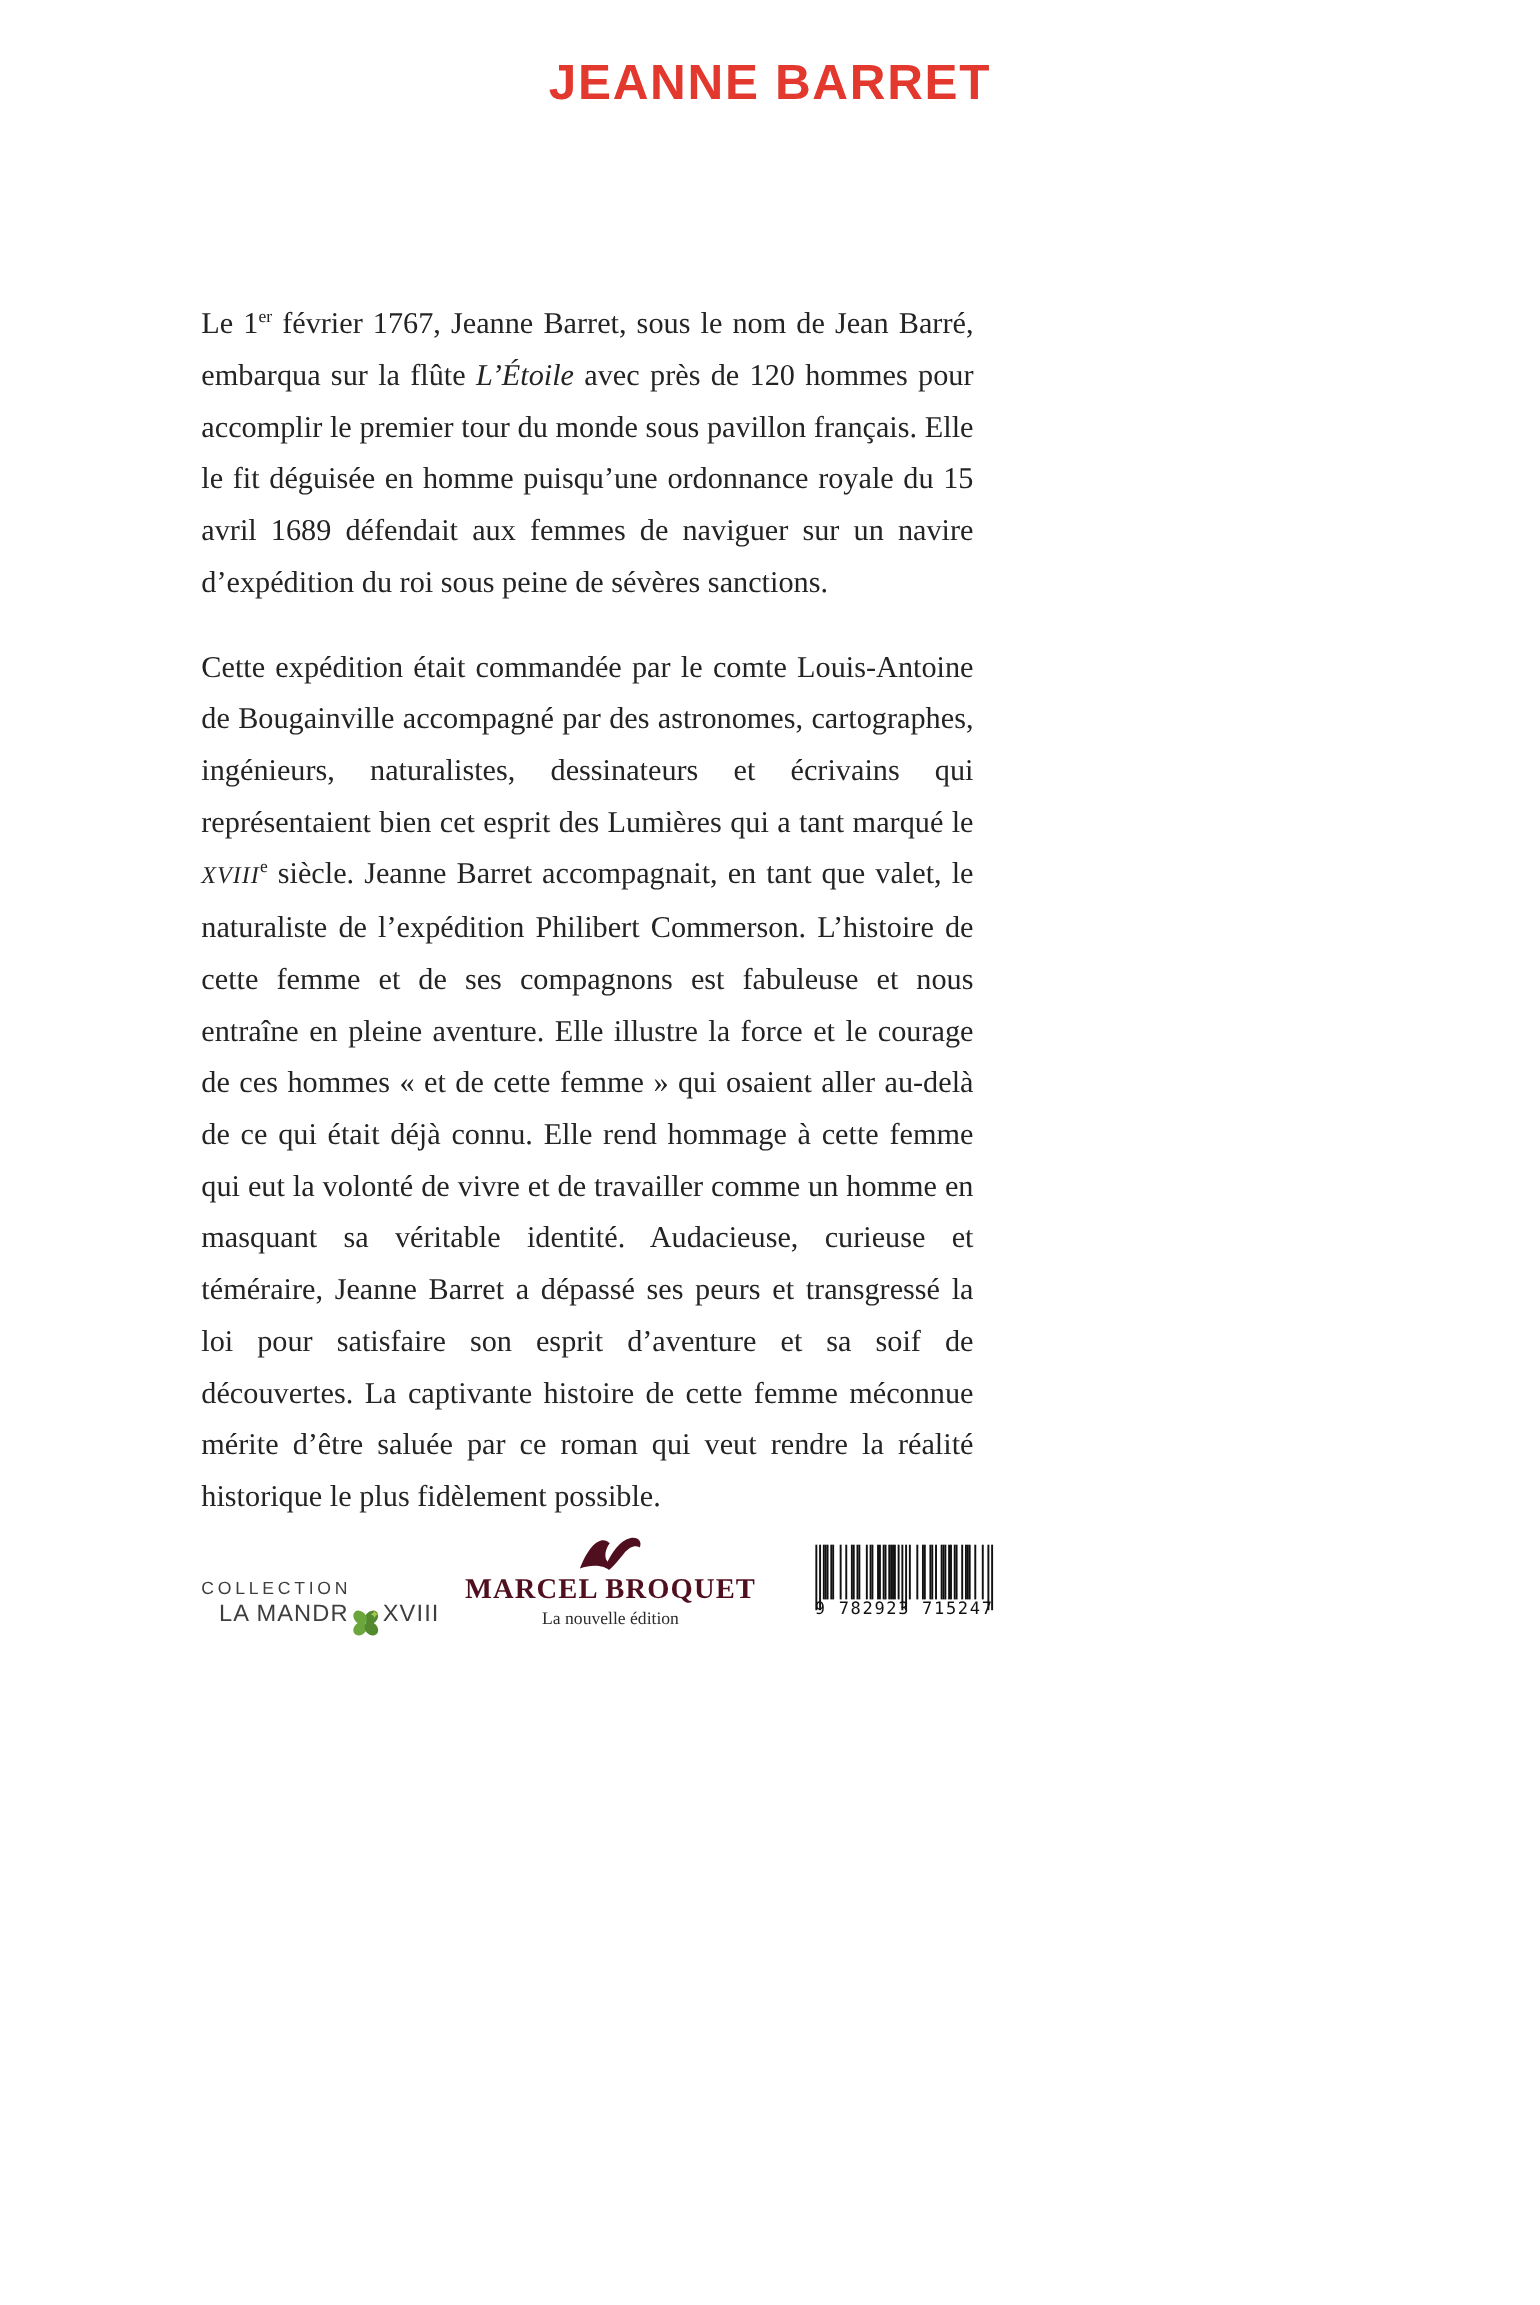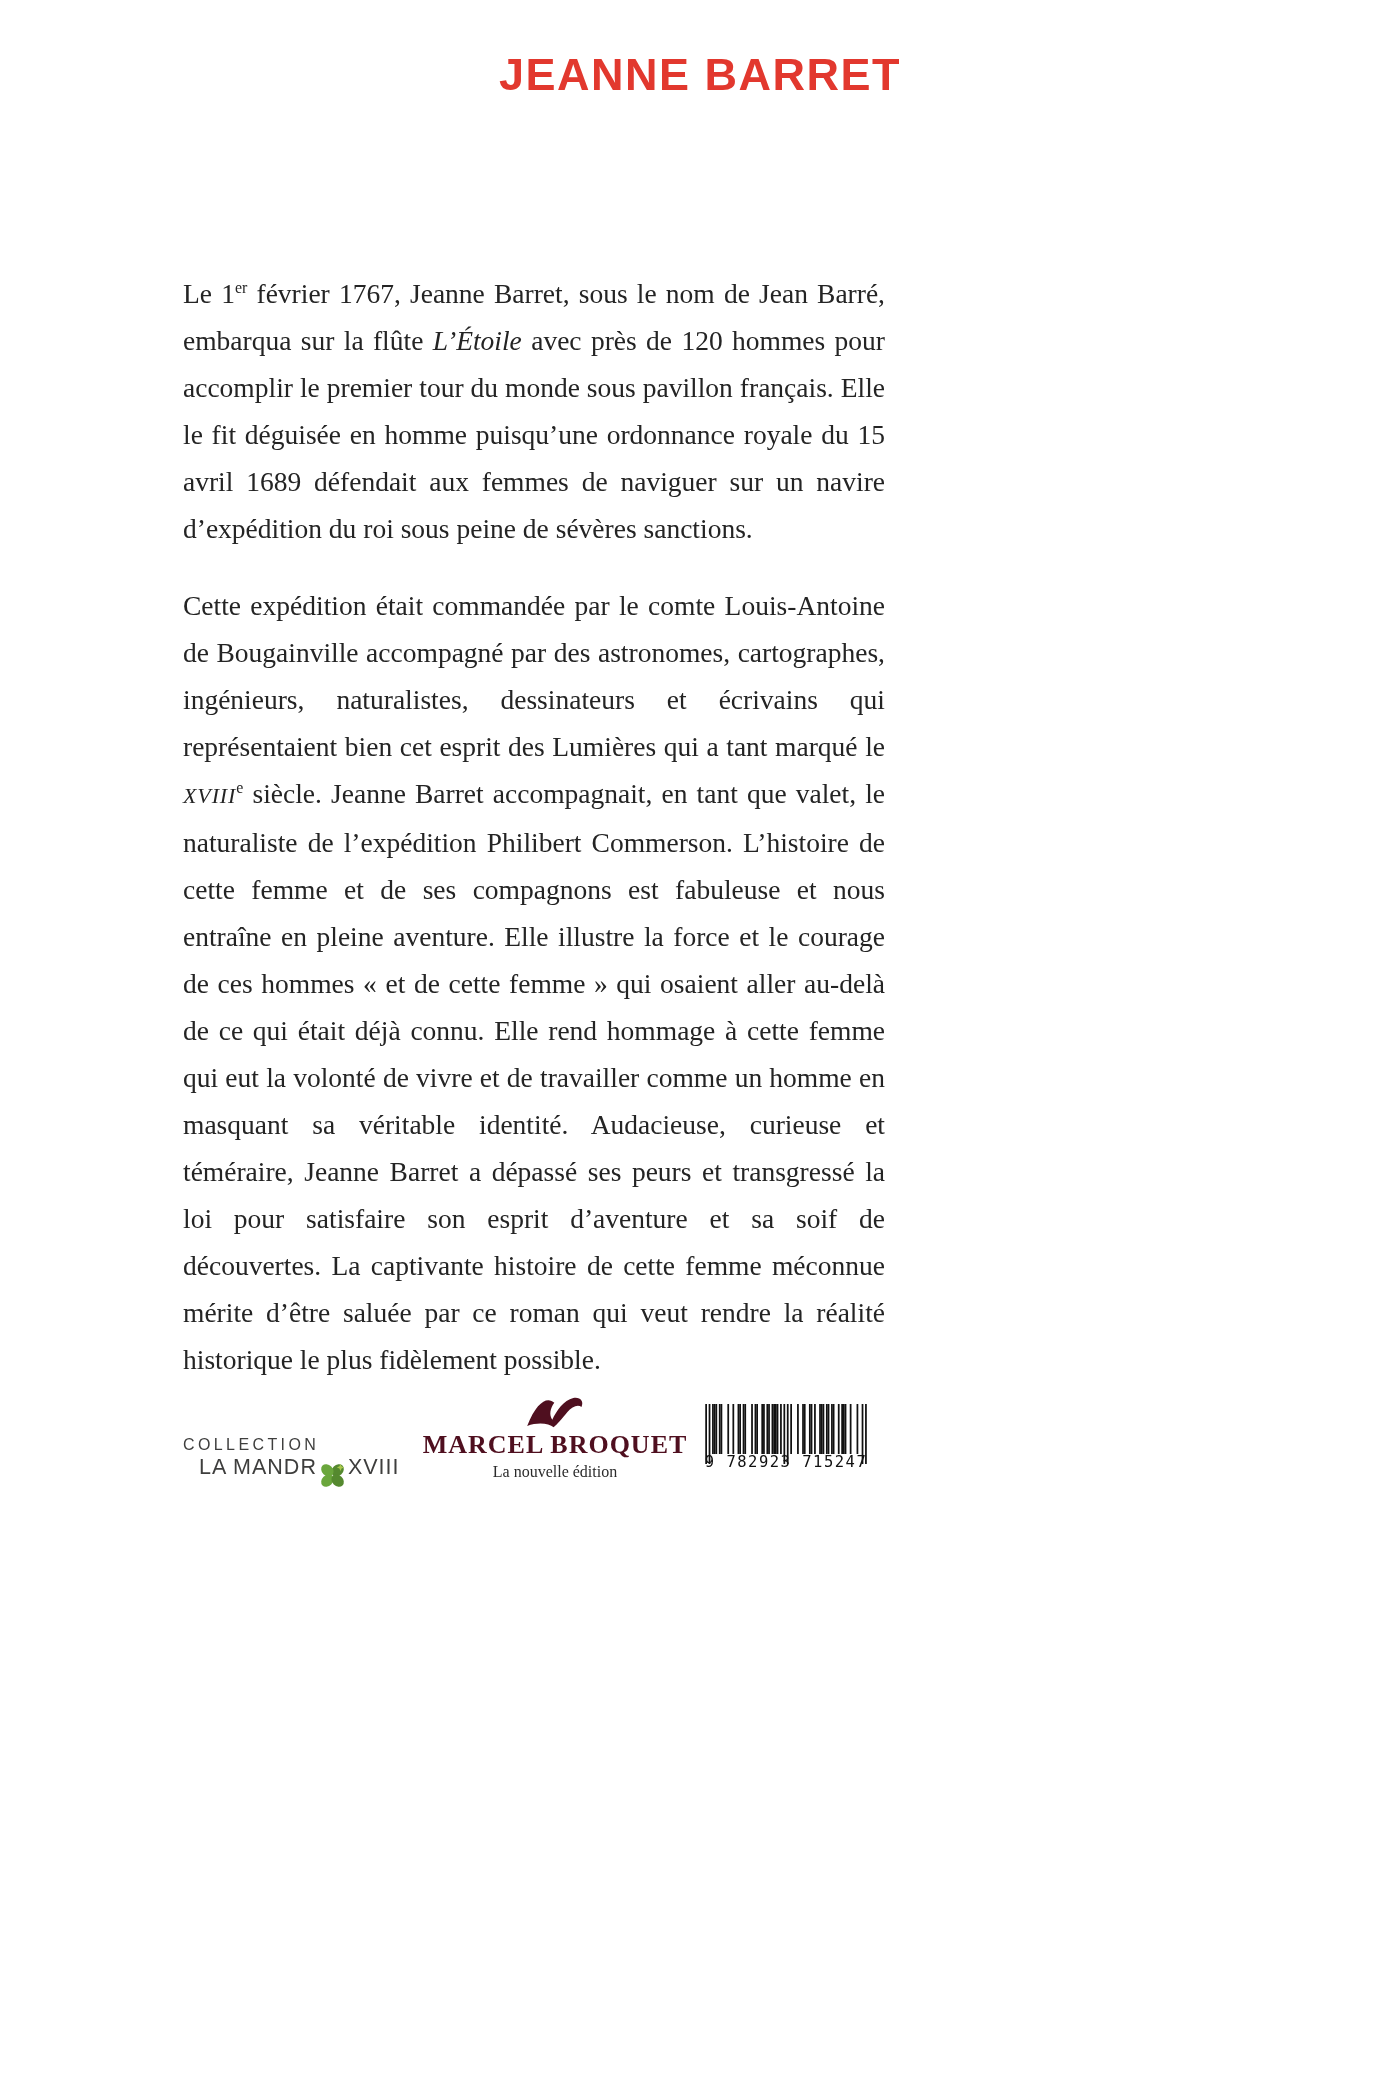--- a/index.html
+++ b/index.html
@@ -105,21 +105,21 @@
   .publisher .tagline {
     font-family: "Liberation Serif", serif;
     font-size: 16px;
     margin-top: 3px;
     color: #2b2b2b;
   }
 
   
   .barcode {
     position: absolute;
-    left: 699px;
+    left: 735px;
     top: 1404px;
     width: 174px;
     background: #ffffff;
     text-align: center;
   }
   .barcode svg {
     display: block;
     width: 166px;
     height: 60px;
     margin: 0 auto;

